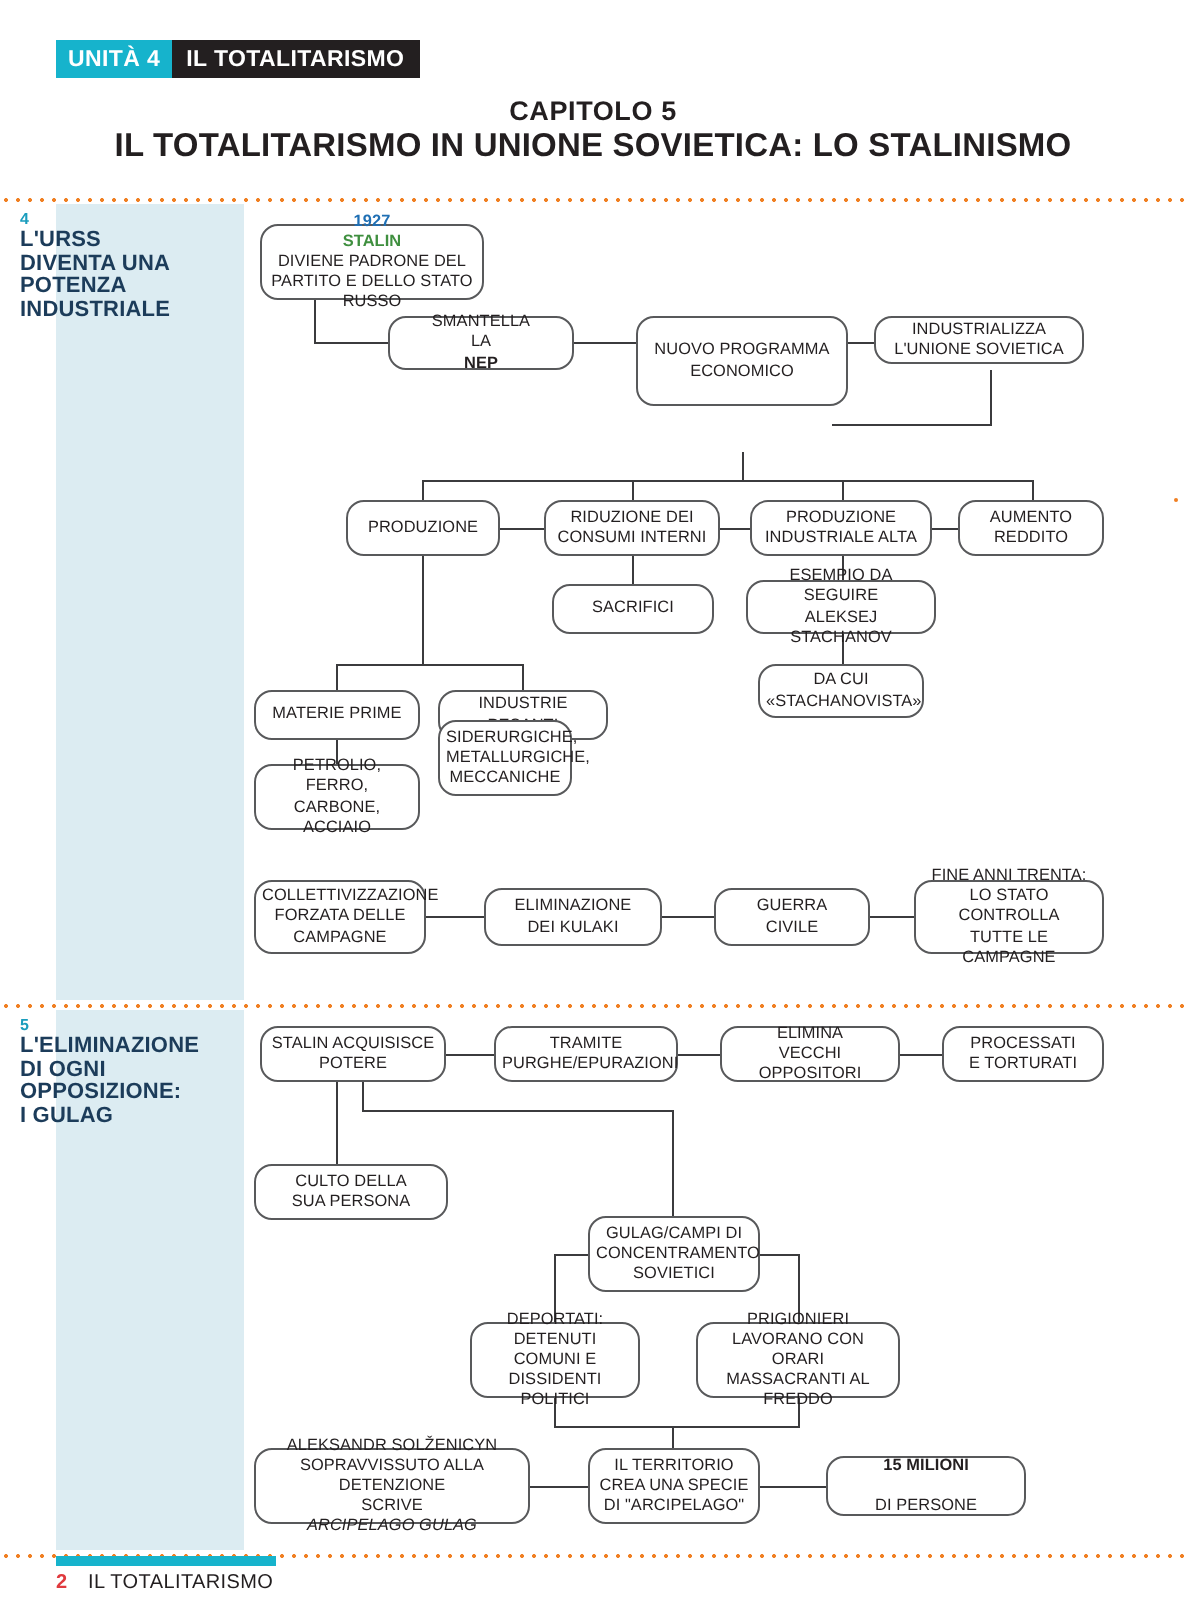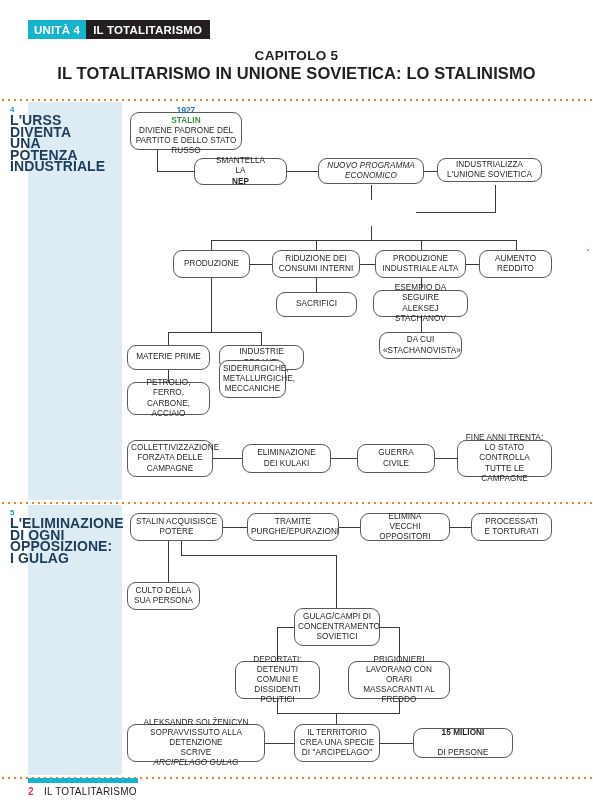--- a/index.html
+++ b/index.html
@@ -49,21 +49,21 @@
   .side-panel{
     position:absolute;left:28px;width:94px;
     background:#dcecf2;
   }
   .side-num{
     position:absolute;font-size:8px;font-weight:bold;color:#1a9dbd;
     left:10px;
   }
   .side-text{
     position:absolute;left:10px;width:80px;
-    font-size:14px;font-weight:bold;line-height:11.5px;
+    font-size:11px;font-weight:bold;line-height:11.5px;
     color:#1c3c5a;letter-spacing:.1px;
   }
 
   
   .box{
     position:absolute;
     border:1px solid #58595b;
     border-radius:9px;
     background:#ffffff;
     box-sizing:border-box;
@@ -132,21 +132,21 @@
 
   <div class="ln lv" style="left:157px;top:150px;height:22px;"></div>
   <div class="ln lh" style="left:157px;top:171px;width:38px;"></div>
 
   <div class="box" style="left:194px;top:158px;width:93px;height:27px;">
     <span>SMANTELLA<br>LA <span class="bld">NEP</span></span>
   </div>
 
   <div class="ln lh" style="left:287px;top:171px;width:31px;"></div>
 
-  <div class="box" style="left:318px;top:158px;width:106px;height:26px;font-style:italic;">
+  <div class="box" style="left:318px;top:158px;width:106px;height:45px;">
     <span>NUOVO PROGRAMMA<br>ECONOMICO</span>
   </div>
 
   <div class="ln lh" style="left:424px;top:171px;width:20px;"></div>
 
   <div class="box" style="left:437px;top:158px;width:105px;height:24px;">
     <span>INDUSTRIALIZZA<br>L'UNIONE SOVIETICA</span>
   </div>
 
   <div class="ln lv" style="left:371px;top:185px;width:1px;height:15px;"></div>
@@ -242,21 +242,21 @@
   <div class="ln lh" style="left:339px;top:527px;width:22px;"></div>
   <div class="box" style="left:360px;top:513px;width:90px;height:28px;">
     <span>ELIMINA<br>VECCHI OPPOSITORI</span>
   </div>
   <div class="ln lh" style="left:450px;top:527px;width:22px;"></div>
   <div class="box" style="left:471px;top:513px;width:81px;height:28px;">
     <span>PROCESSATI<br>E TORTURATI</span>
   </div>
 
   <div class="ln lv" style="left:168px;top:541px;height:42px;"></div>
-  <div class="box" style="left:127px;top:582px;width:73px;height:28px;">
+  <div class="box" style="left:127px;top:582px;width:97px;height:28px;">
     <span>CULTO DELLA<br>SUA PERSONA</span>
   </div>
 
   <div class="ln lv" style="left:181px;top:541px;height:15px;"></div>
   <div class="ln lh" style="left:181px;top:555px;width:155px;"></div>
   <div class="ln lv" style="left:336px;top:555px;height:54px;"></div>
 
   <div class="box" style="left:294px;top:608px;width:86px;height:38px;">
     <span>GULAG/CAMPI DI<br>CONCENTRAMENTO<br>SOVIETICI</span>
   </div>

